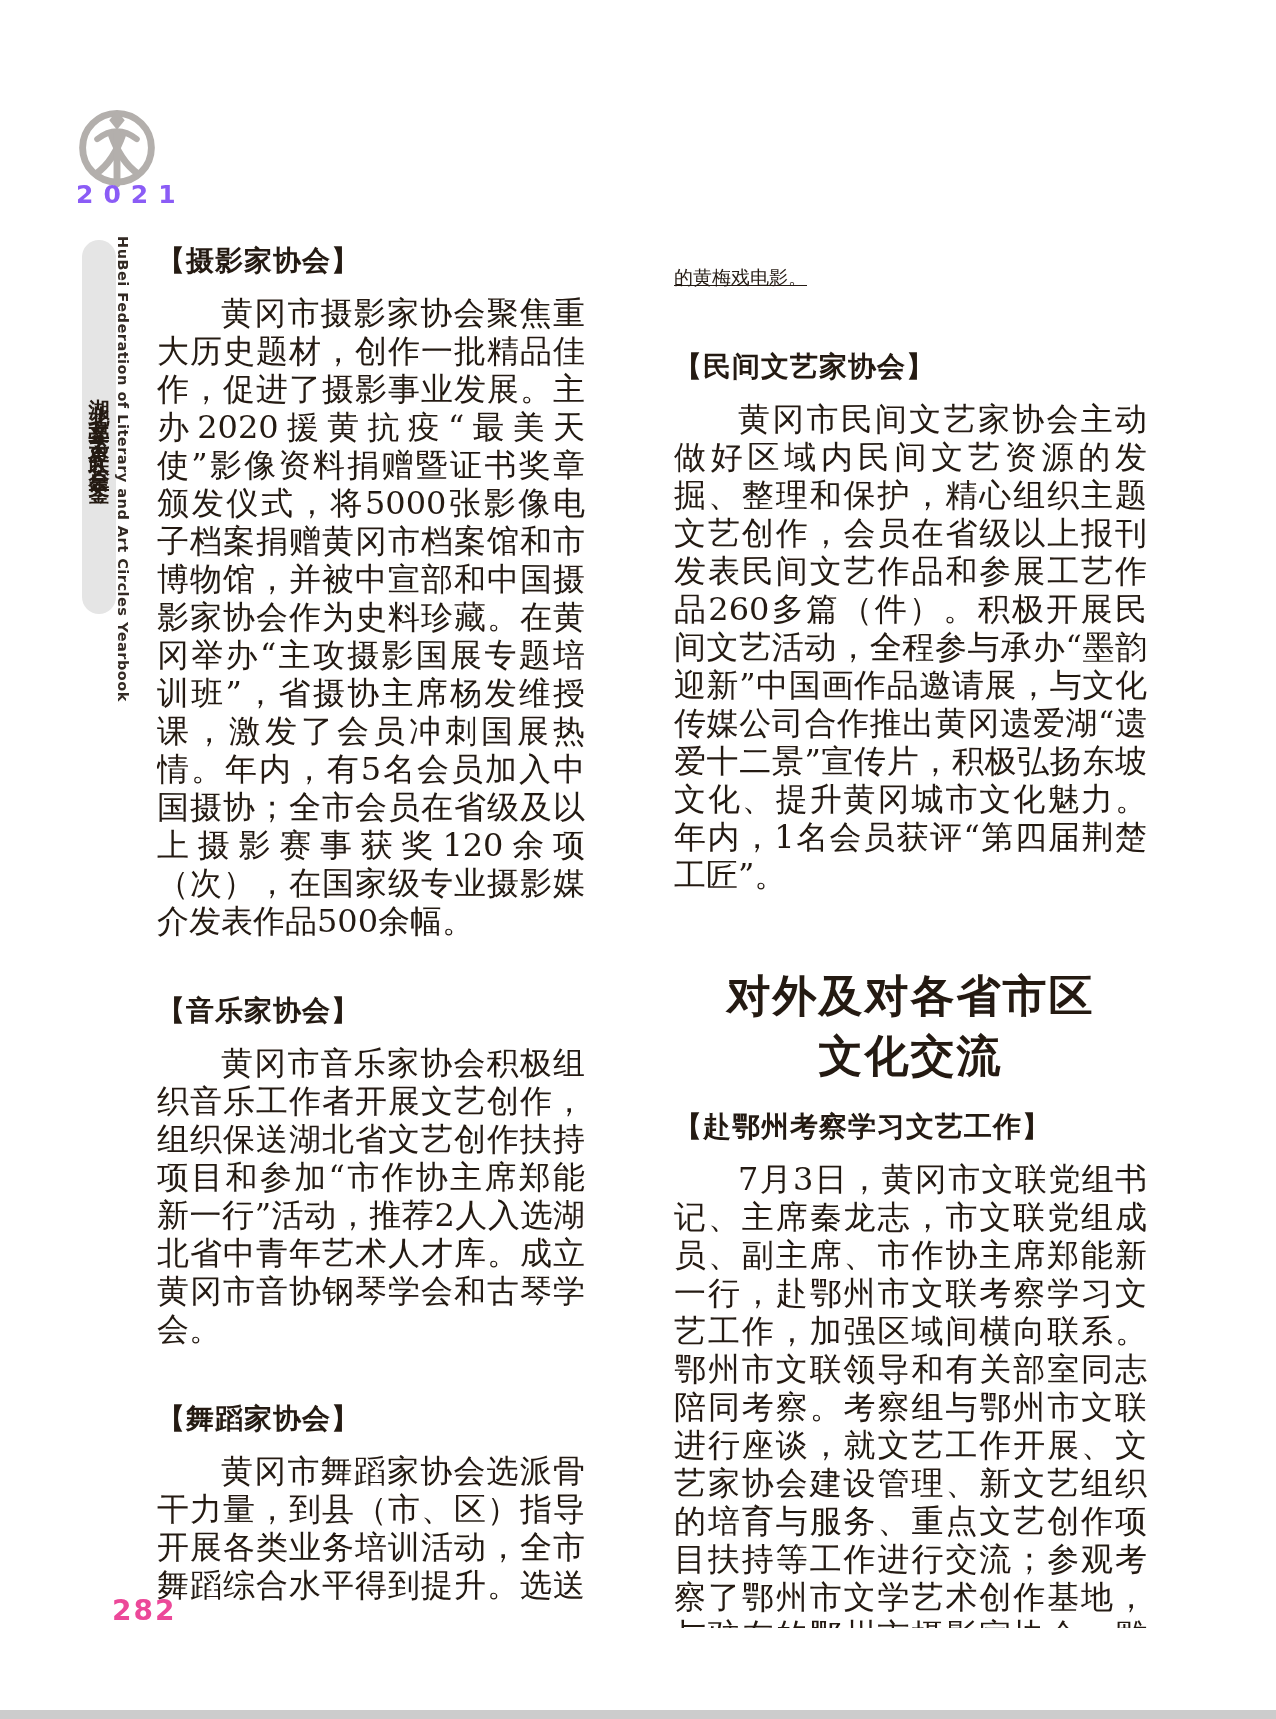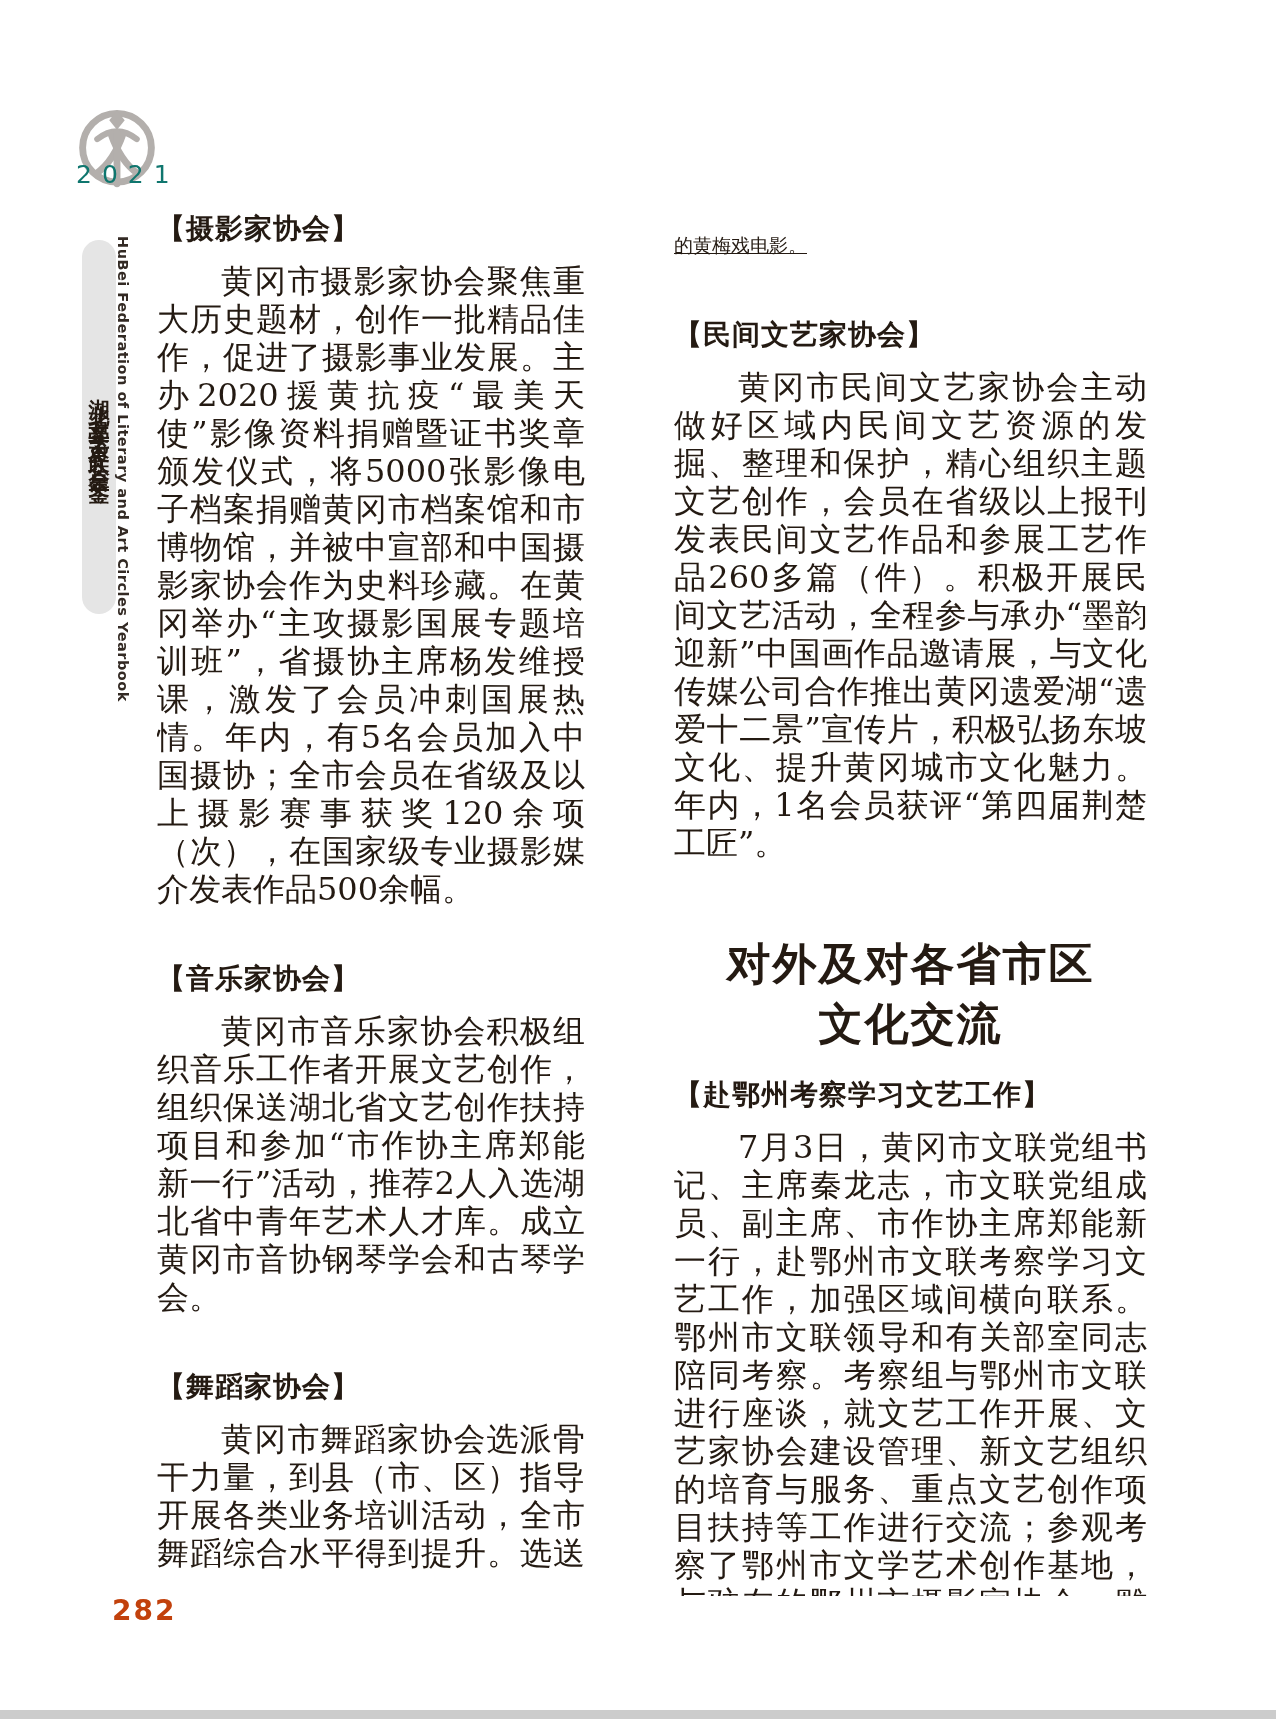--- a/index.html
+++ b/index.html
@@ -1,40 +1,40 @@
 <!DOCTYPE html>
 <html><head>
 <meta charset="utf-8">
 <style>
   html,body{margin:0;padding:0;background:#fff;}
   .page{position:relative;width:1276px;height:1719px;background:#ffffff;overflow:hidden;
         color:#241a12;font-family:"DejaVu Serif",serif;}
   .logo{position:absolute;left:74px;top:102px;width:86px;height:88px;}
-  .year{position:absolute;left:76px;top:160px;font-family:"DejaVu Sans",sans-serif;
-        font-weight:normal;font-size:25px;letter-spacing:10px;color:#0f766e;}
+  .year{position:absolute;left:76px;top:180px;font-family:"DejaVu Sans",sans-serif;
+        font-weight:bold;font-size:25px;letter-spacing:10px;color:#8b5cf6;}
   .side-pill{position:absolute;left:82px;top:240px;width:34px;height:374px;background:#e5e5e5;
         border-radius:17px;display:flex;justify-content:center;align-items:center;}
   .side-cn{writing-mode:vertical-rl;text-orientation:upright;font-size:21px;font-weight:bold;
         letter-spacing:7px;color:#241a12;white-space:nowrap;}
   .side-en{position:absolute;left:115px;top:236px;height:500px;writing-mode:vertical-rl;
         font-family:"DejaVu Sans",sans-serif;font-weight:bold;font-size:14.5px;
         letter-spacing:0.5px;color:#332a24;white-space:nowrap;}
-  .col{position:absolute;}
+  .col{position:absolute;margin-top:32px;}
   .col-left{left:157px;top:212px;width:428px;height:1360px;overflow:hidden;}
   .col-right{left:674px;top:226px;width:473px;height:1370px;overflow:hidden;}
   .entry-head{font-family:"DejaVu Sans",sans-serif;font-weight:bold;font-size:28px;
         line-height:34px;margin:54px 0 16px 0;letter-spacing:1px;}
   .entry:first-child .entry-head{margin-top:0;}
   .body-p{font-size:32px;line-height:38px;text-align:justify;text-indent:2em;margin:0;}
   .cont-p{font-size:19px;line-height:38px;text-align:justify;text-indent:0;margin:0;text-decoration:underline;}
   .chapter-title{font-family:"DejaVu Sans",sans-serif;font-weight:bold;font-size:44px;
         line-height:60px;text-align:center;margin:72px 0 24px 0;letter-spacing:2px;}
   .col-right .entry-ezhou .entry-head{margin-top:22px;}
   .page-num{position:absolute;left:112px;top:1594px;font-family:"DejaVu Sans",sans-serif;
-        font-weight:bold;font-size:28px;letter-spacing:2px;color:#c2410c;}
+        font-weight:bold;font-size:28px;letter-spacing:2px;color:#ec4899;}
   .bottom-edge{position:absolute;left:0;bottom:0;width:1276px;height:9px;background:#cccccc;}
 </style>
 </head>
 <body>
 
 <div class="page">
 
   <svg class="logo" viewBox="0 0 100 100">
     <g stroke="#b3afac" fill="none" stroke-linecap="round">
       <circle cx="50" cy="52" r="40" stroke-width="8"></circle>

